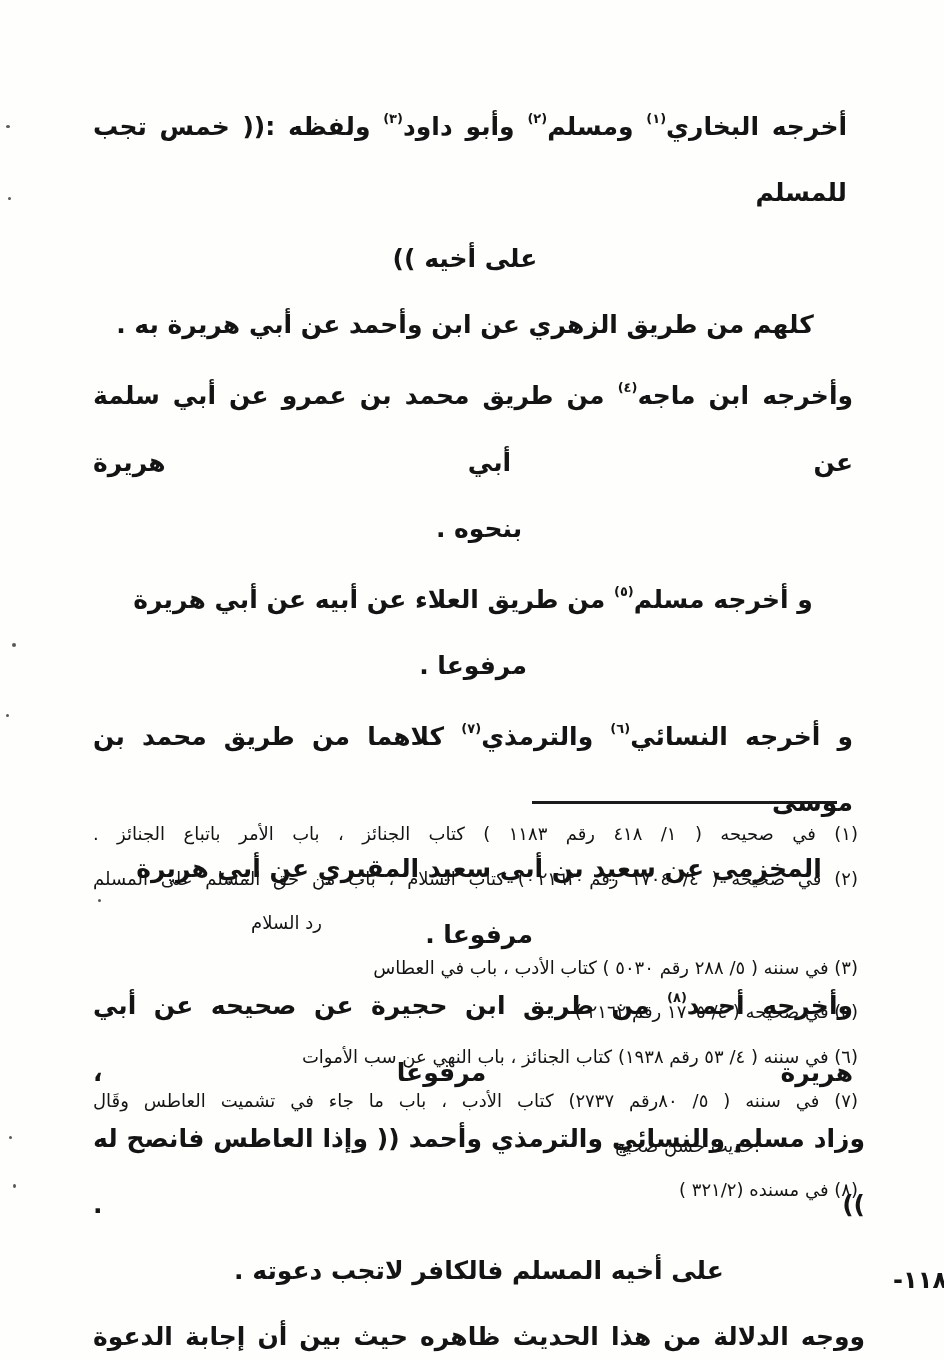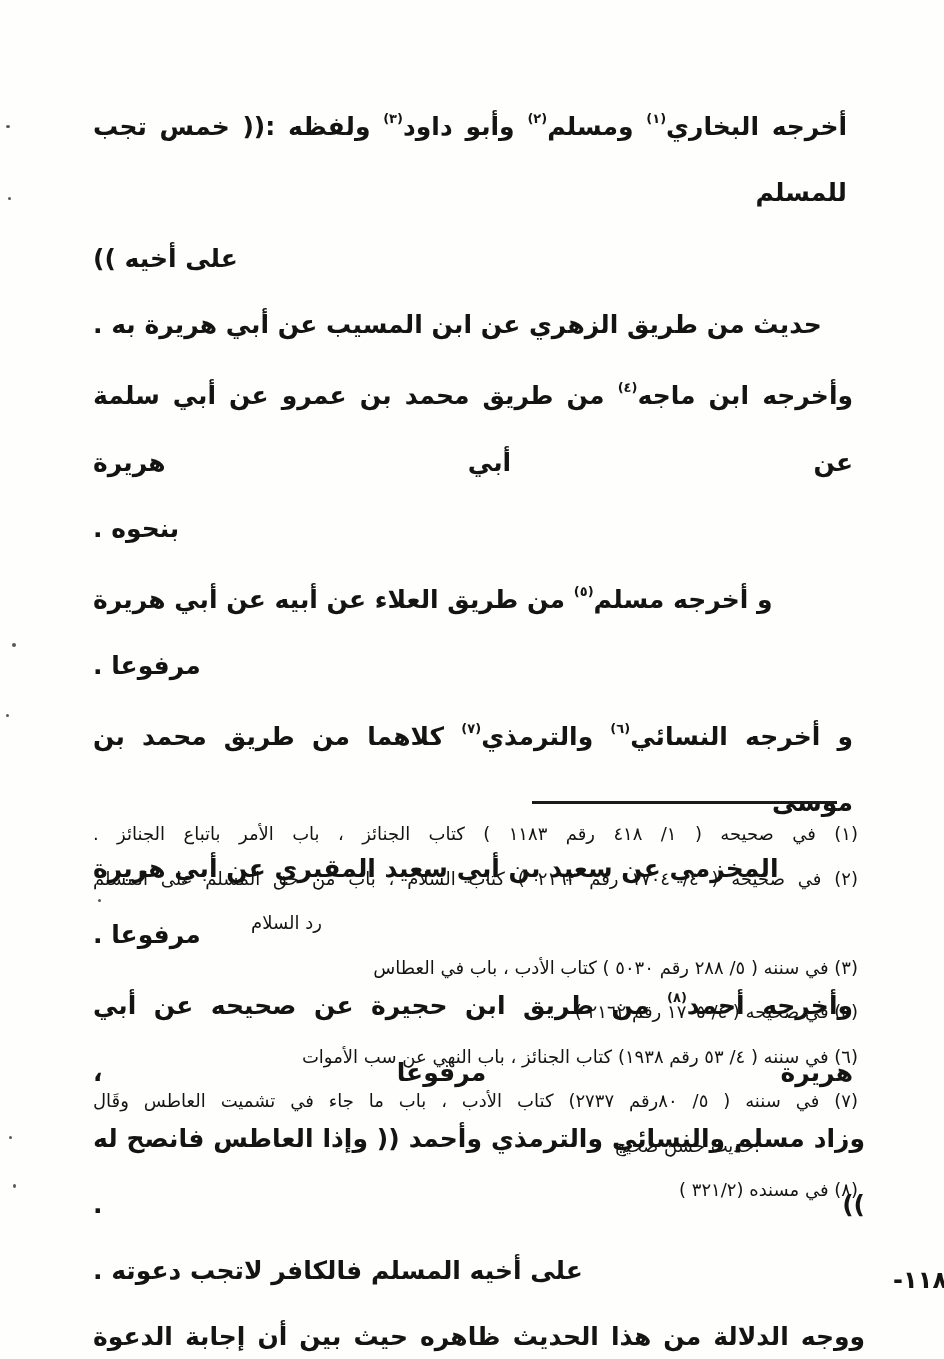--- a/index.html
+++ b/index.html
@@ -8,21 +8,21 @@
     position:relative;width:944px;height:1359px;
     background:#fefefc;color:#141414;
     font-family:"DejaVu Sans",sans-serif;
     direction:rtl;
   }
   
   .main-text{
     position:absolute;top:89px;right:79px;width:772px;
     font-size:25px;font-weight:700;line-height:66px;
   }
-  .m-line{text-align:left;white-space:normal;}
+  .m-line{text-align:center;white-space:normal;}
   .m-line.just{text-align:justify;text-align-last:justify;}
   .m-line.ind-xs{padding-right:12px;}
   .m-line.ind-sm{padding-right:18px;}
   .m-line.ind-md{padding-right:28px;}
   .fn-ref{
     font-size:13px;font-weight:700;
     vertical-align:super;position:relative;top:-3px;
   }
   
   .fn-sep{
@@ -57,21 +57,21 @@
   <div class="speck" style="left:8px;top:197px;width:3px;height:3px;"></div>
   <div class="speck" style="left:12px;top:643px;width:4px;height:4px;"></div>
   <div class="speck" style="left:6px;top:714px;width:3px;height:3px;"></div>
   <div class="speck" style="left:98px;top:899px;width:3px;height:3px;"></div>
   <div class="speck" style="left:9px;top:1136px;width:3px;height:3px;"></div>
   <div class="speck" style="left:13px;top:1184px;width:3px;height:4px;"></div>
 
   <main class="main-text">
       <div class="m-line ind-sm just"><span>أخرجه البخاري</span><span class="fn-ref">(١)</span><span> ومسلم</span><span class="fn-ref">(٢)</span><span> وأبو داود</span><span class="fn-ref">(٣)</span><span> ولفظه :(( خمس تجب للمسلم</span></div>
       <div class="m-line ind-md"><span>على أخيه ))</span></div>
-      <div class="m-line ind-md"><span>حديث من طريق الزهري عن ابن المسيب عن أبي هريرة به .</span></div>
+      <div class="m-line ind-md"><span>كلهم من طريق الزهري عن ابن وأحمد عن أبي هريرة به .</span></div>
       <div class="m-line ind-xs just"><span>وأخرجه ابن ماجه</span><span class="fn-ref">(٤)</span><span> من طريق محمد بن عمرو عن أبي سلمة عن أبي هريرة</span></div>
       <div class="m-line"><span>بنحوه .</span></div>
       <div class="m-line ind-xs"><span>و أخرجه مسلم</span><span class="fn-ref">(٥)</span><span> من طريق العلاء عن أبيه عن أبي هريرة مرفوعا .</span></div>
       <div class="m-line ind-xs just"><span>و أخرجه النسائي</span><span class="fn-ref">(٦)</span><span> والترمذي</span><span class="fn-ref">(٧)</span><span> كلاهما من طريق محمد بن موسى</span></div>
       <div class="m-line"><span>المخزمي عن سعيد بن أبي سعيد المقبري عن أبي هريرة مرفوعا .</span></div>
       <div class="m-line ind-xs just"><span>وأخرجه أحمد</span><span class="fn-ref">(٨)</span><span> من طريق ابن حجيرة عن صحيحه عن أبي هريرة مرفوعا ،</span></div>
       <div class="m-line just"><span>وزاد مسلم والنسائي والترمذي وأحمد (( وإذا العاطس فانصح له )) .</span></div>
       <div class="m-line"><span>على أخيه المسلم فالكافر لاتجب دعوته .</span></div>
       <div class="m-line just"><span>ووجه الدلالة من هذا الحديث ظاهره حيث بين أن إجابة الدعوة حق للمسلم</span></div>
     </main>

